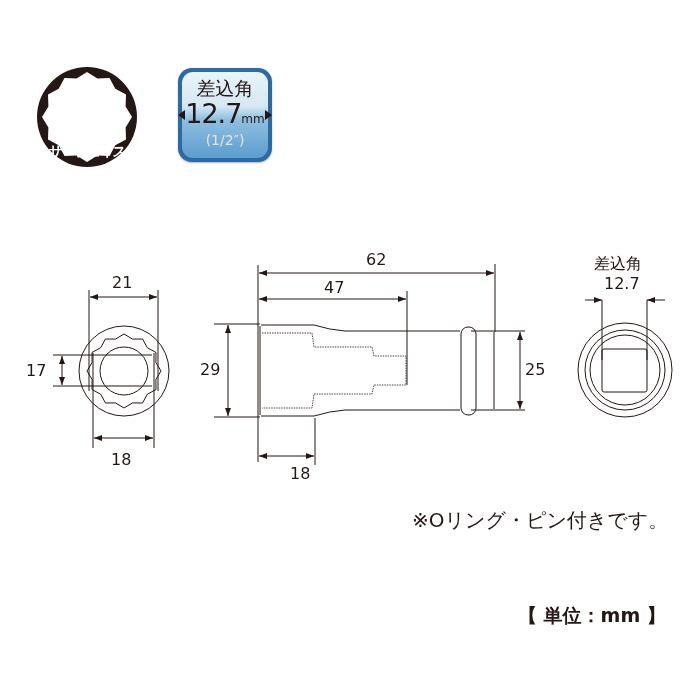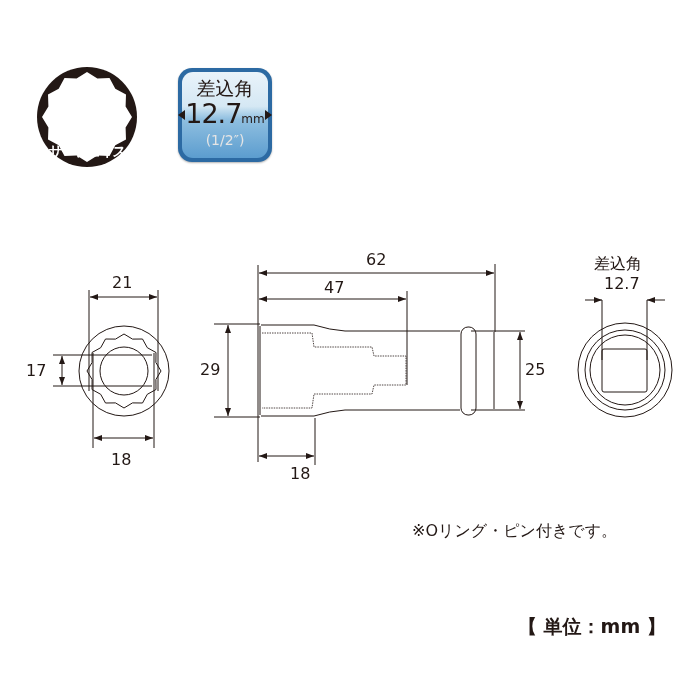--- a/index.html
+++ b/index.html
@@ -9,22 +9,22 @@
   .badge-12 .t1{position:absolute;left:0;width:102px;top:21px;text-align:center;color:#fff;font-size:23px;line-height:24px;}
   .badge-12 .t2{position:absolute;left:0;width:102px;top:49px;text-align:center;color:#fff;font-size:14px;letter-spacing:-1.5px;font-weight:bold;margin-top:28px;}
   .badge-drive{left:178px;top:68px;width:94px;height:94px;border-radius:14px;background:#2c6aa3;box-shadow:0 1px 2px rgba(0,0,0,.3);}
   .badge-drive .inner{position:absolute;left:4px;top:4px;right:4px;bottom:4px;border-radius:11px;
      background:linear-gradient(#e9f3fa 0%,#d5e8f4 40%,#8fbfe0 55%,#5c9dcf 100%);}
   .badge-drive .l1{position:absolute;left:0;width:94px;top:8px;text-align:center;font-size:19px;color:#231815;}
   .badge-drive .l2{position:absolute;left:0;width:94px;top:30px;text-align:center;font-size:27px;color:#231815;letter-spacing:-1px;}
   .badge-drive .l2 small{font-size:12px;letter-spacing:0;}
   .badge-drive .l3{position:absolute;left:0;width:94px;top:64px;text-align:center;font-size:14px;color:#e5e5e5;}
   .dim{position:absolute;font-size:16px;color:#231815;line-height:16px;}
-  .note{left:412px;top:521px;font-size:16px;}
-  .unit{left:518px;top:603px;font-size:19px;font-weight:bold;margin-top:11px;}
+  .note{left:412px;top:507px;font-size:20px;}
+  .unit{left:518px;top:603px;font-size:19px;font-weight:bold;}
   svg{position:absolute;left:0;top:0;}
 </style>
 </head>
 <body>
 
 <div class="abs badge-12">
   <svg width="102" height="102" viewBox="0 0 102 102">
     <circle cx="51" cy="51" r="50" fill="#231815"></circle>
     <path id="star12" fill="#fff" d="M51.0,6.0 L61.4,12.4 L73.5,12.0 L79.3,22.7 L90.0,28.5 L89.6,40.6 L96.0,51.0 L89.6,61.4 L90.0,73.5 L79.3,79.3 L73.5,90.0 L61.4,89.6 L51.0,96.0 L40.6,89.6 L28.5,90.0 L22.7,79.3 L12.0,73.5 L12.4,61.4 L6.0,51.0 L12.4,40.6 L12.0,28.5 L22.7,22.7 L28.5,12.0 L40.6,12.4 L51.0,6.0 Z"></path>
   </svg>

